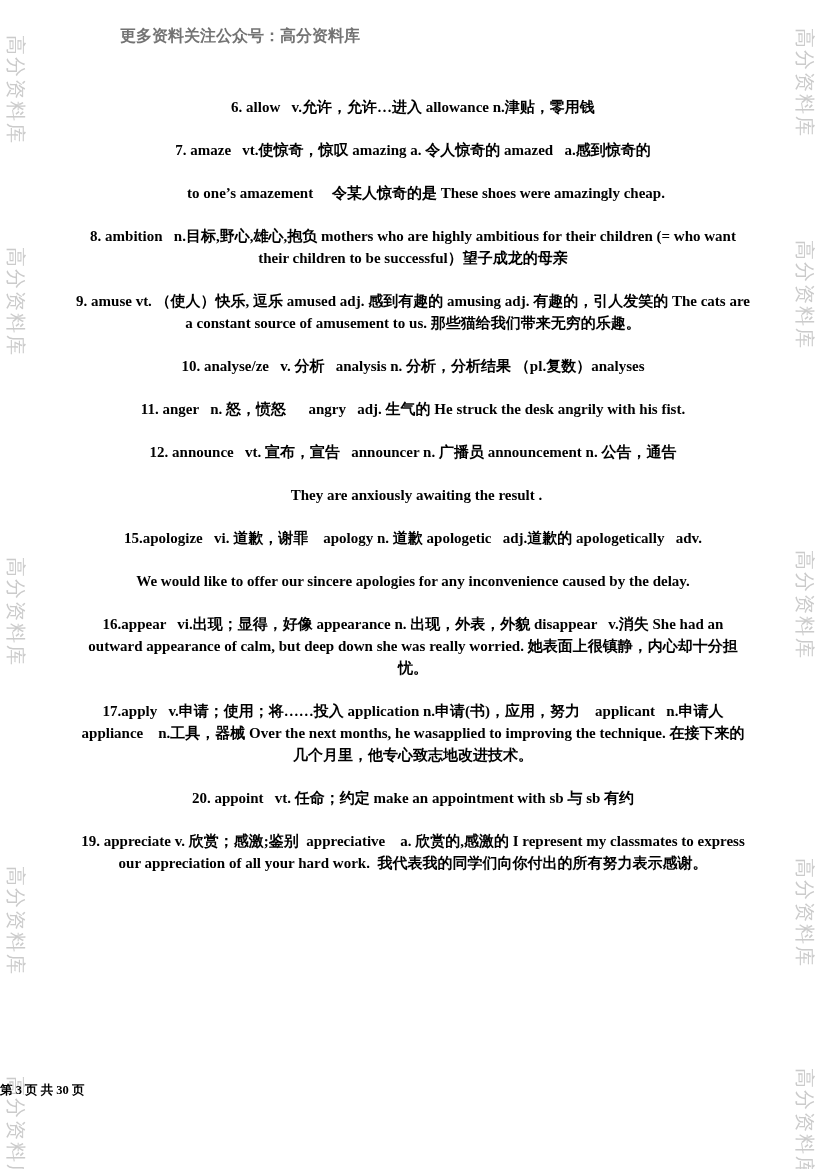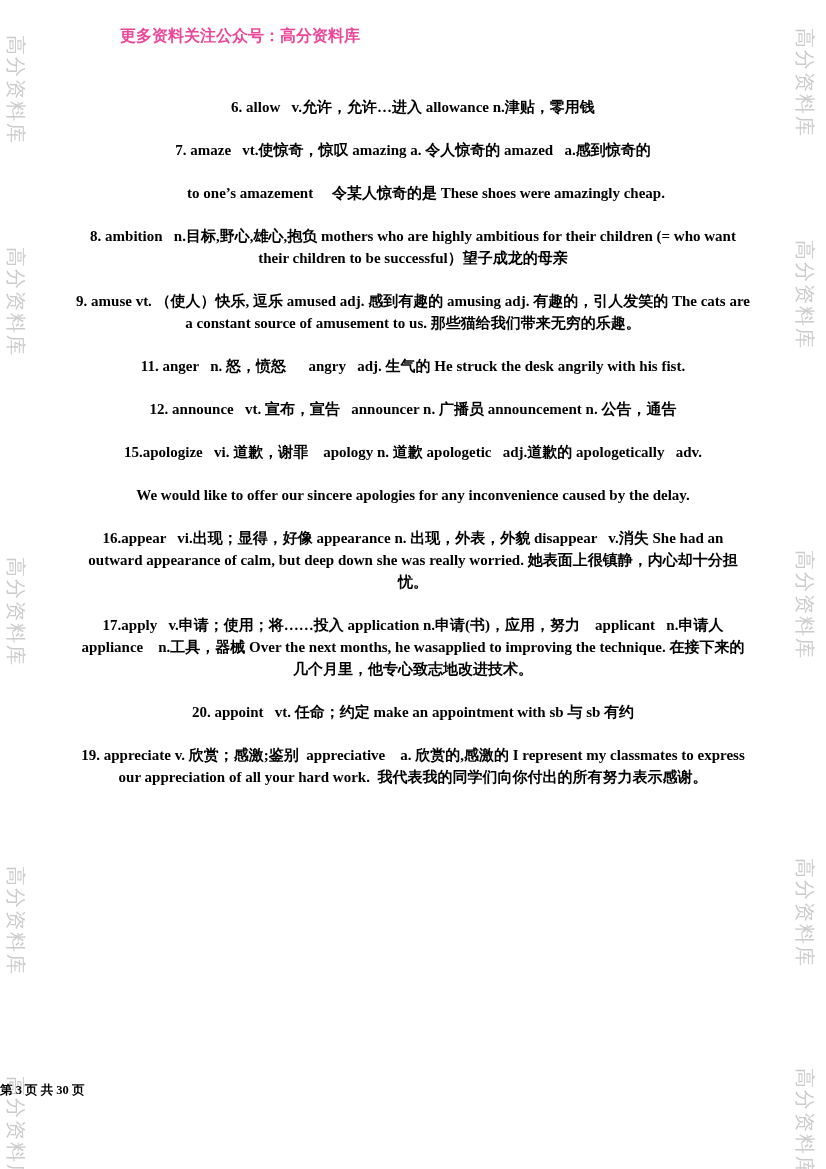--- a/index.html
+++ b/index.html
@@ -37,21 +37,21 @@
   .wm.r4 { left: 818px; top: 858px; }
   .wm.r5 { left: 818px; top: 1068px; }
 
   
   .doc-header {
     position: absolute;
     left: 120px;
     top: 26px;
     font-size: 16px;
     font-weight: bold;
-    color: #ec4899;
+    color: #737373;
     white-space: nowrap;
   }
 
   
   .doc-body {
     position: absolute;
     left: 75px;
     top: 96px;
     width: 676px;
     font-size: 15px;
@@ -98,22 +98,24 @@
   </div>
 
   <div class="doc-header">更多资料关注公众号：高分资料库</div>
 
   <div class="doc-body">
     <p class="para">6. allow   v.允许，允许…进入 allowance n.津贴，零用钱</p>
     <p class="para">7. amaze   vt.使惊奇，惊叹 amazing a. 令人惊奇的 amazed   a.感到惊奇的</p>
     <p class="para indent-lg">to one’s amazement     令某人惊奇的是 These shoes were amazingly cheap.</p>
     <p class="para">8. ambition   n.目标,野心,雄心,抱负 mothers who are highly ambitious for their children (= who want their children to be successful）望子成龙的母亲</p>
     <p class="para">9. amuse vt. （使人）快乐, 逗乐 amused adj. 感到有趣的 amusing adj. 有趣的，引人发笑的 The cats are a constant source of amusement to us. 那些猫给我们带来无穷的乐趣。</p>
+    <p class="para">10. analyse/ze   v. 分析   analysis n. 分析，分析结果 （pl.复数）analyses</p>
     <p class="para">11. anger   n. 怒，愤怒      angry   adj. 生气的 He struck the desk angrily with his fist.</p>
     <p class="para">12. announce   vt. 宣布，宣告   announcer n. 广播员 announcement n. 公告，通告</p>
+    <p class="para indent-sm">They are anxiously awaiting the result .</p>
     <p class="para">15.apologize   vi. 道歉，谢罪    apology n. 道歉 apologetic   adj.道歉的 apologetically   adv.</p>
     <p class="para">We would like to offer our sincere apologies for any inconvenience caused by the delay.</p>
     <p class="para">16.appear   vi.出现；显得，好像 appearance n. 出现，外表，外貌 disappear   v.消失 She had an outward appearance of calm, but deep down she was really worried. 她表面上很镇静，内心却十分担忧。</p>
     <p class="para">17.apply   v.申请；使用；将……投入 application n.申请(书)，应用，努力    applicant   n.申请人  appliance    n.工具，器械 Over the next months, he wasapplied to improving the technique. 在接下来的几个月里，他专心致志地改进技术。</p>
     <p class="para">20. appoint   vt. 任命；约定 make an appointment with sb 与 sb 有约</p>
     <p class="para">19. appreciate v. 欣赏；感激;鉴别  appreciative    a. 欣赏的,感激的 I represent my classmates to express our appreciation of all your hard work.  我代表我的同学们向你付出的所有努力表示感谢。</p>
   </div>
 
   <div class="doc-footer">第 3 页 共 30 页</div>
 

